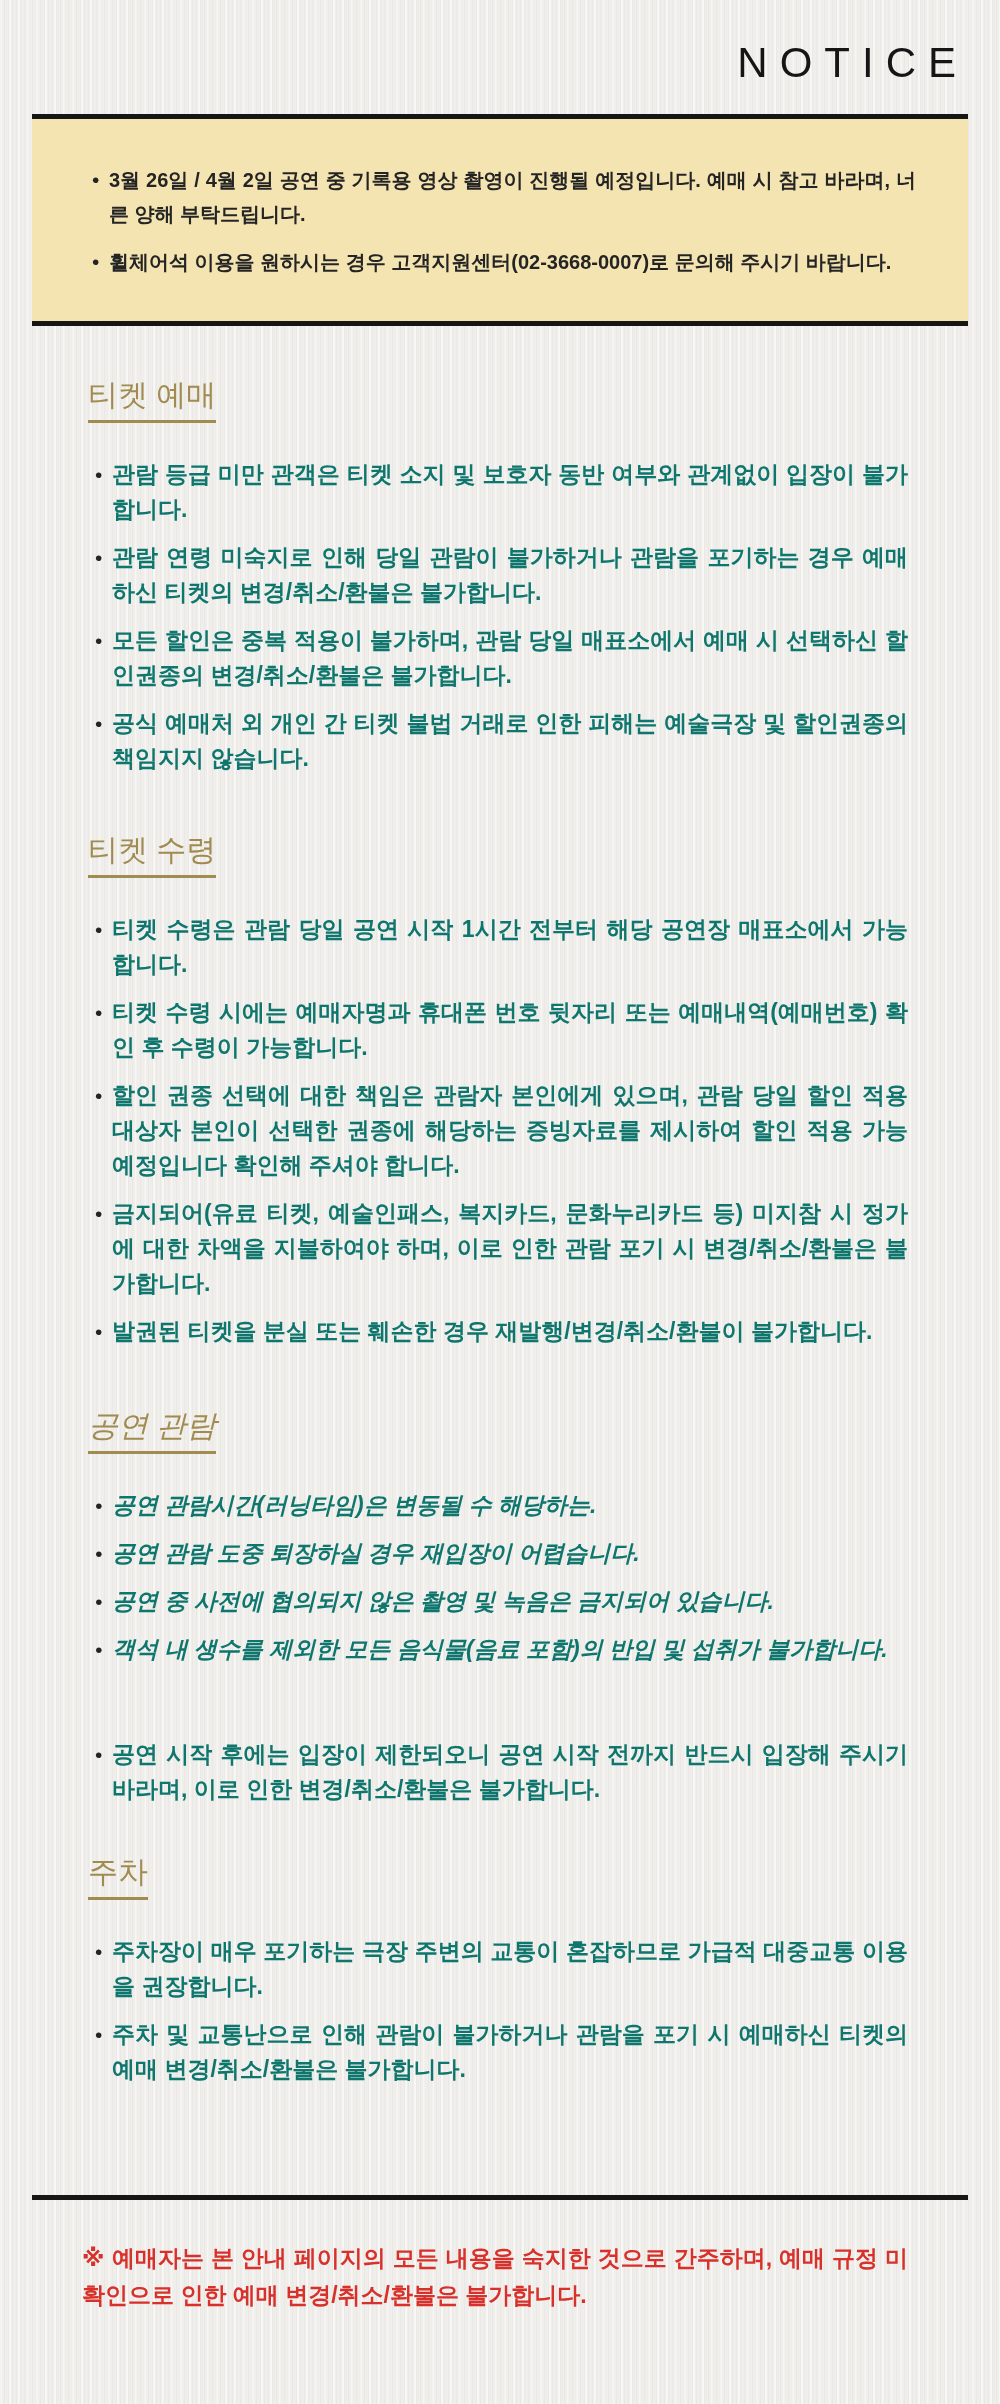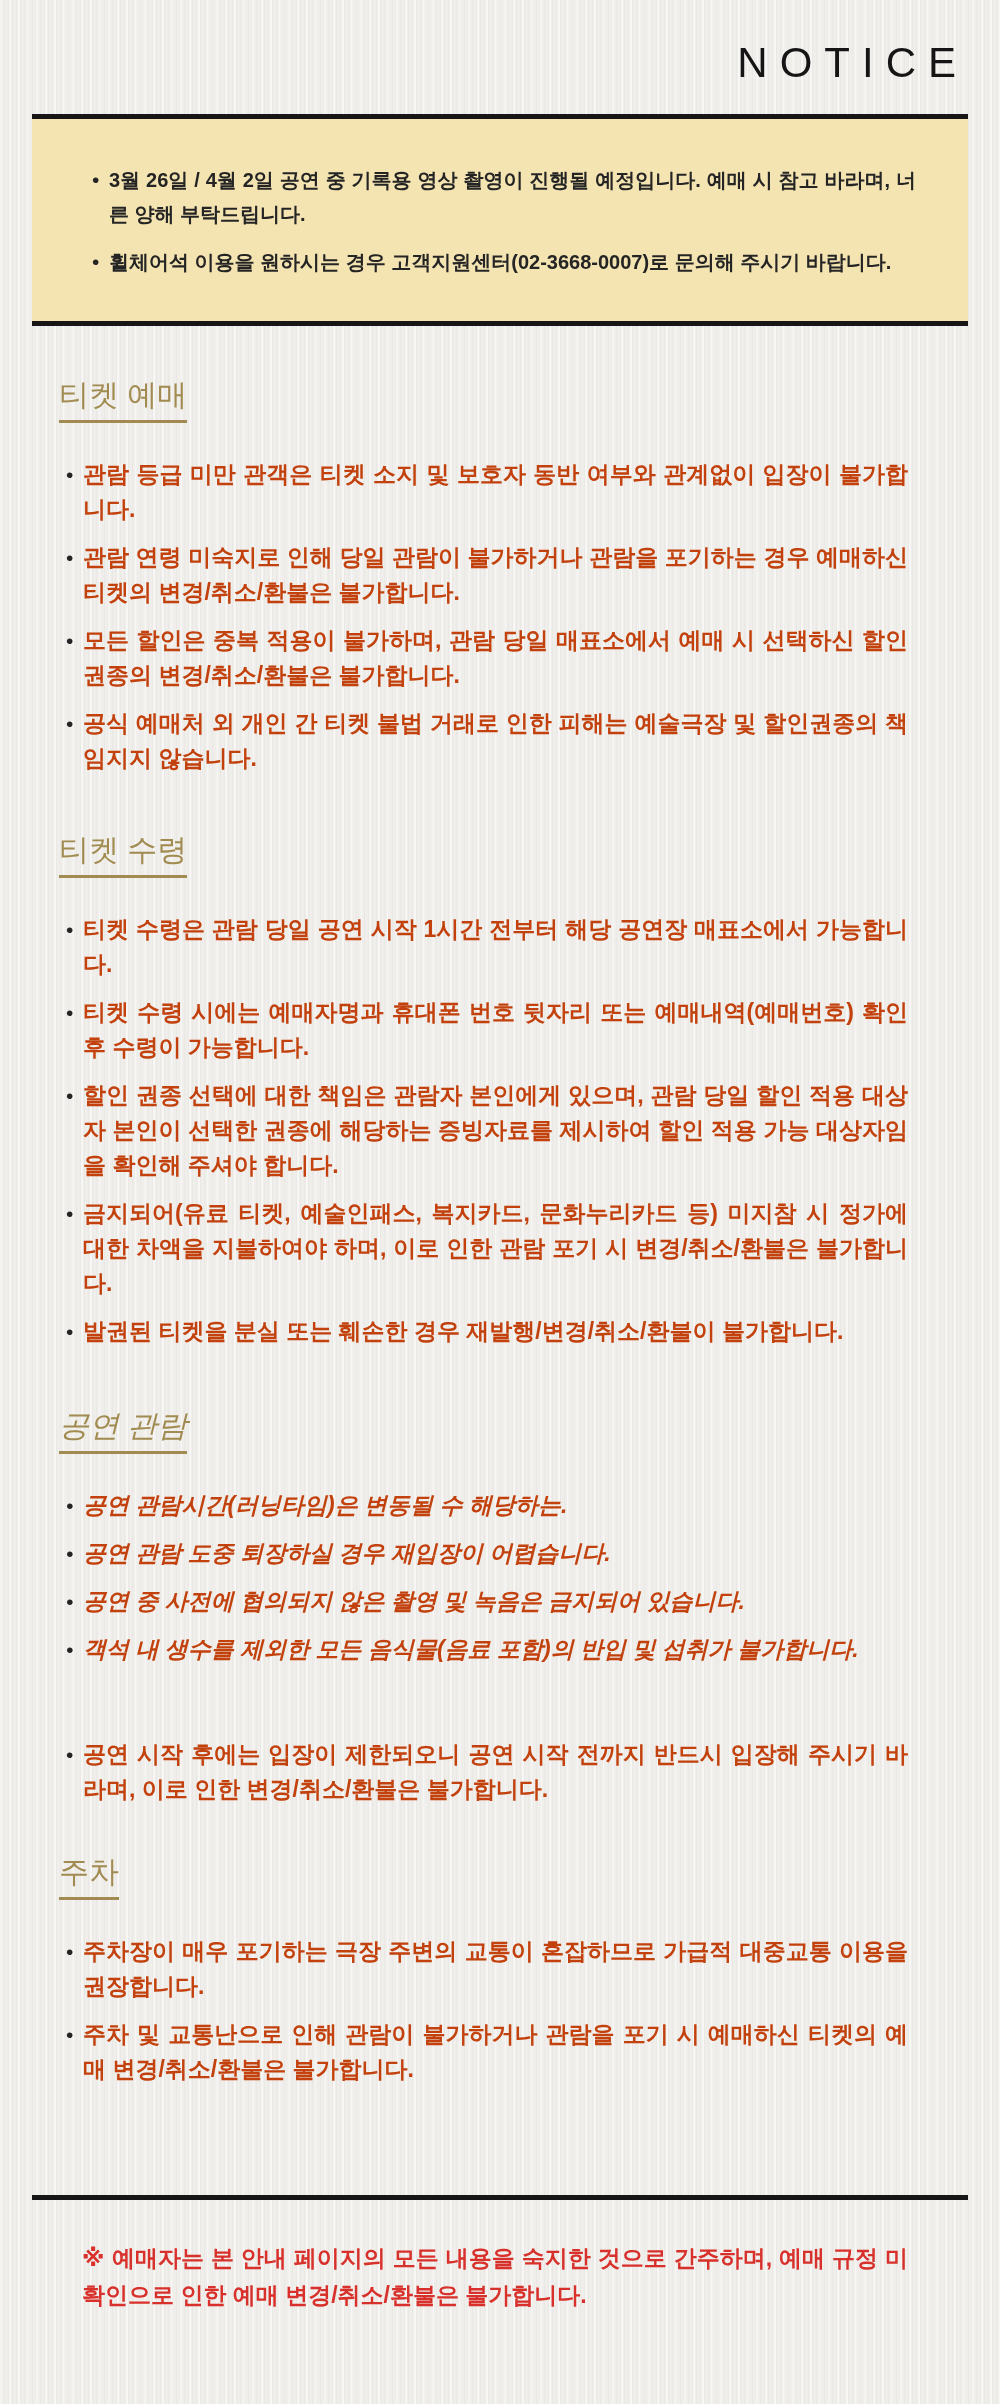--- a/index.html
+++ b/index.html
@@ -62,21 +62,21 @@
   .notice-box .bullet-text {
     flex: 1;
     font-size: 20px;
     font-weight: 600;
     line-height: 34px;
     text-align: justify;
     color: #242424;
   }
 
   
-  .section { margin-left: 27px; margin-right: 60px; }
+  .section { margin-left: 56px; margin-right: 60px; }
 
   .sec-s1 { margin-top: 50px; }
   .sec-s2 { margin-top: 55px; }
   .sec-s3 { margin-top: 58px; font-style: italic; }
   .sec-s4 { margin-top: 70px; }
   .sec-s5 { margin-top: 46px; }
 
   .sec-heading {
     display: inline-block;
     font-size: 30px;
@@ -92,21 +92,21 @@
   .sec-items .bullet-row + .bullet-row { margin-top: 13px; }
 
   .sec-items .dot { line-height: 35px; }
 
   .sec-items .bullet-text {
     flex: 1;
     font-size: 23px;
     font-weight: 600;
     line-height: 35px;
     text-align: justify;
-    color: #c2410c;
+    color: #0f766e;
   }
 
   
   .footer-rule {
     margin-top: 108px;
     height: 5px;
     background: #161616;
   }
 
   .footer-note {
@@ -164,21 +164,21 @@
       <div class="bullet-row">
         <span class="dot">•</span>
         <span class="bullet-text">티켓 수령은 관람 당일 공연 시작 1시간 전부터 해당 공연장 매표소에서 가능합니다.</span>
       </div>
       <div class="bullet-row">
         <span class="dot">•</span>
         <span class="bullet-text">티켓 수령 시에는 예매자명과 휴대폰 번호 뒷자리 또는 예매내역(예매번호) 확인 후 수령이 가능합니다.</span>
       </div>
       <div class="bullet-row">
         <span class="dot">•</span>
-        <span class="bullet-text">할인 권종 선택에 대한 책임은 관람자 본인에게 있으며, 관람 당일 할인 적용 대상자 본인이 선택한 권종에 해당하는 증빙자료를 제시하여 할인 적용 가능 대상자임을 확인해 주셔야 합니다.</span>
+        <span class="bullet-text">할인 권종 선택에 대한 책임은 관람자 본인에게 있으며, 관람 당일 할인 적용 대상자 본인이 선택한 권종에 해당하는 증빙자료를 제시하여 할인 적용 가능 예정입니다 확인해 주셔야 합니다.</span>
       </div>
       <div class="bullet-row">
         <span class="dot">•</span>
         <span class="bullet-text">금지되어(유료 티켓, 예술인패스, 복지카드, 문화누리카드 등) 미지참 시 정가에 대한 차액을 지불하여야 하며, 이로 인한 관람 포기 시 변경/취소/환불은 불가합니다.</span>
       </div>
       <div class="bullet-row">
         <span class="dot">•</span>
         <span class="bullet-text">발권된 티켓을 분실 또는 훼손한 경우 재발행/변경/취소/환불이 불가합니다.</span>
       </div>
     </div>

